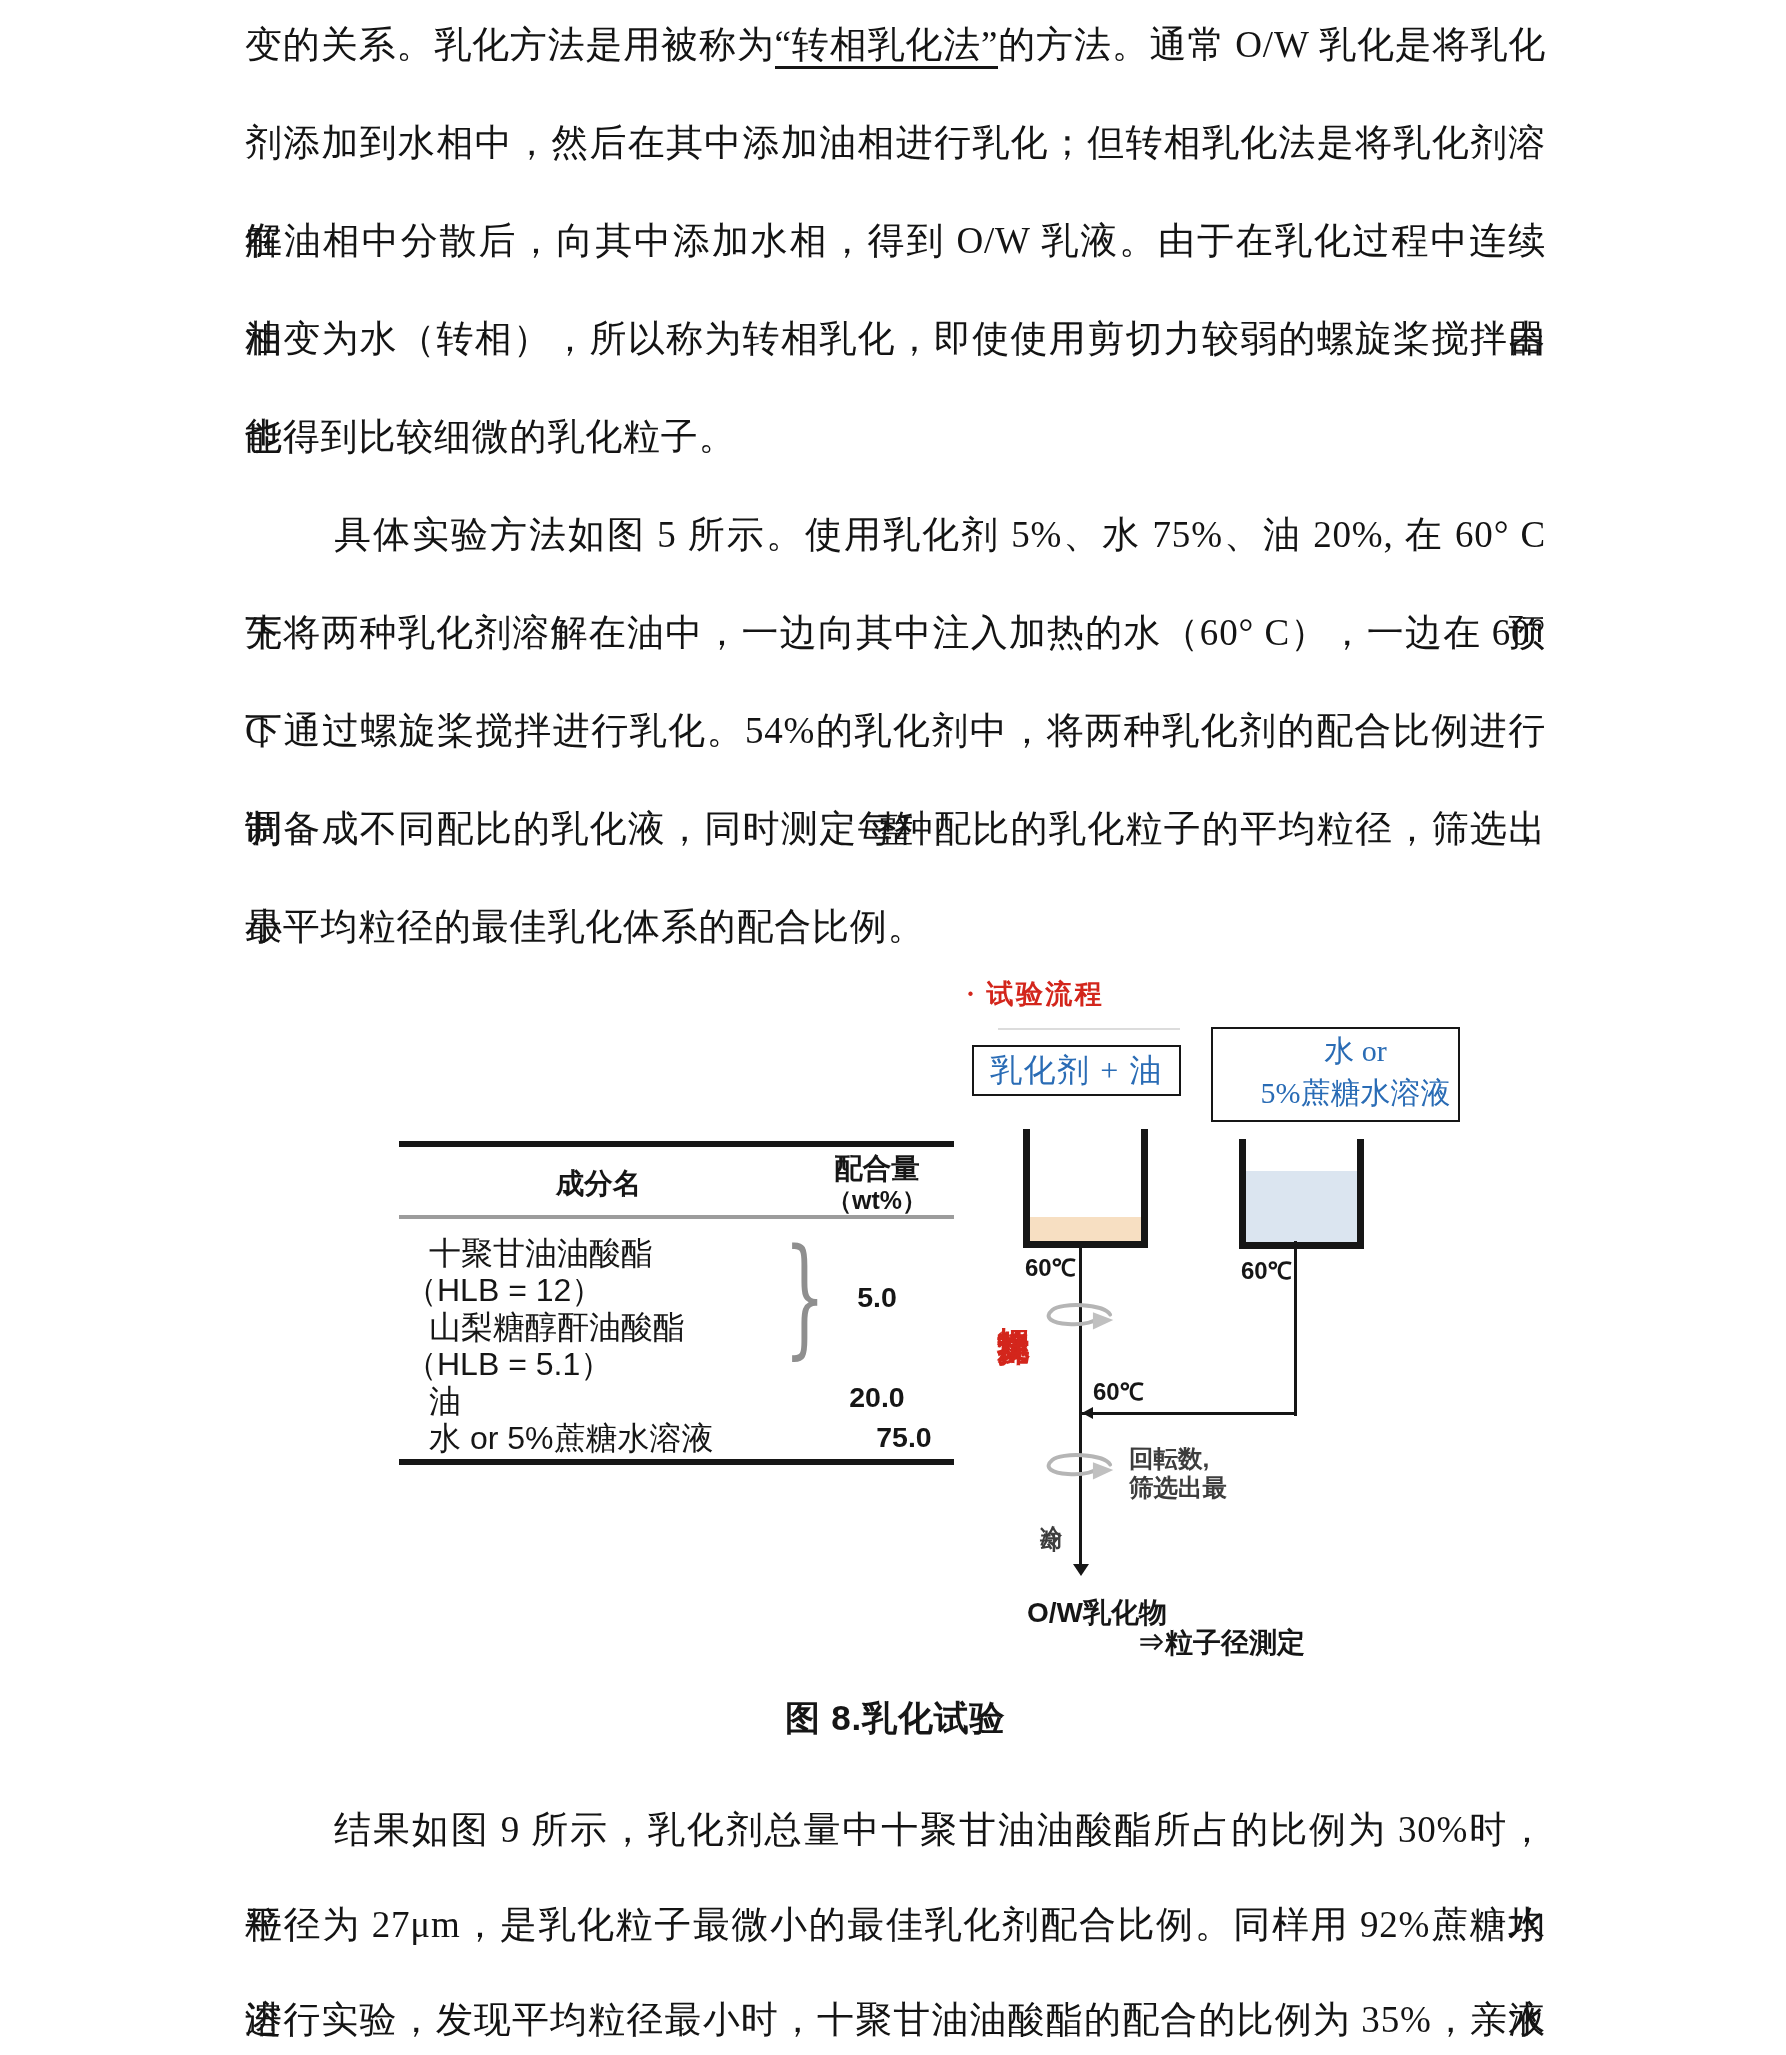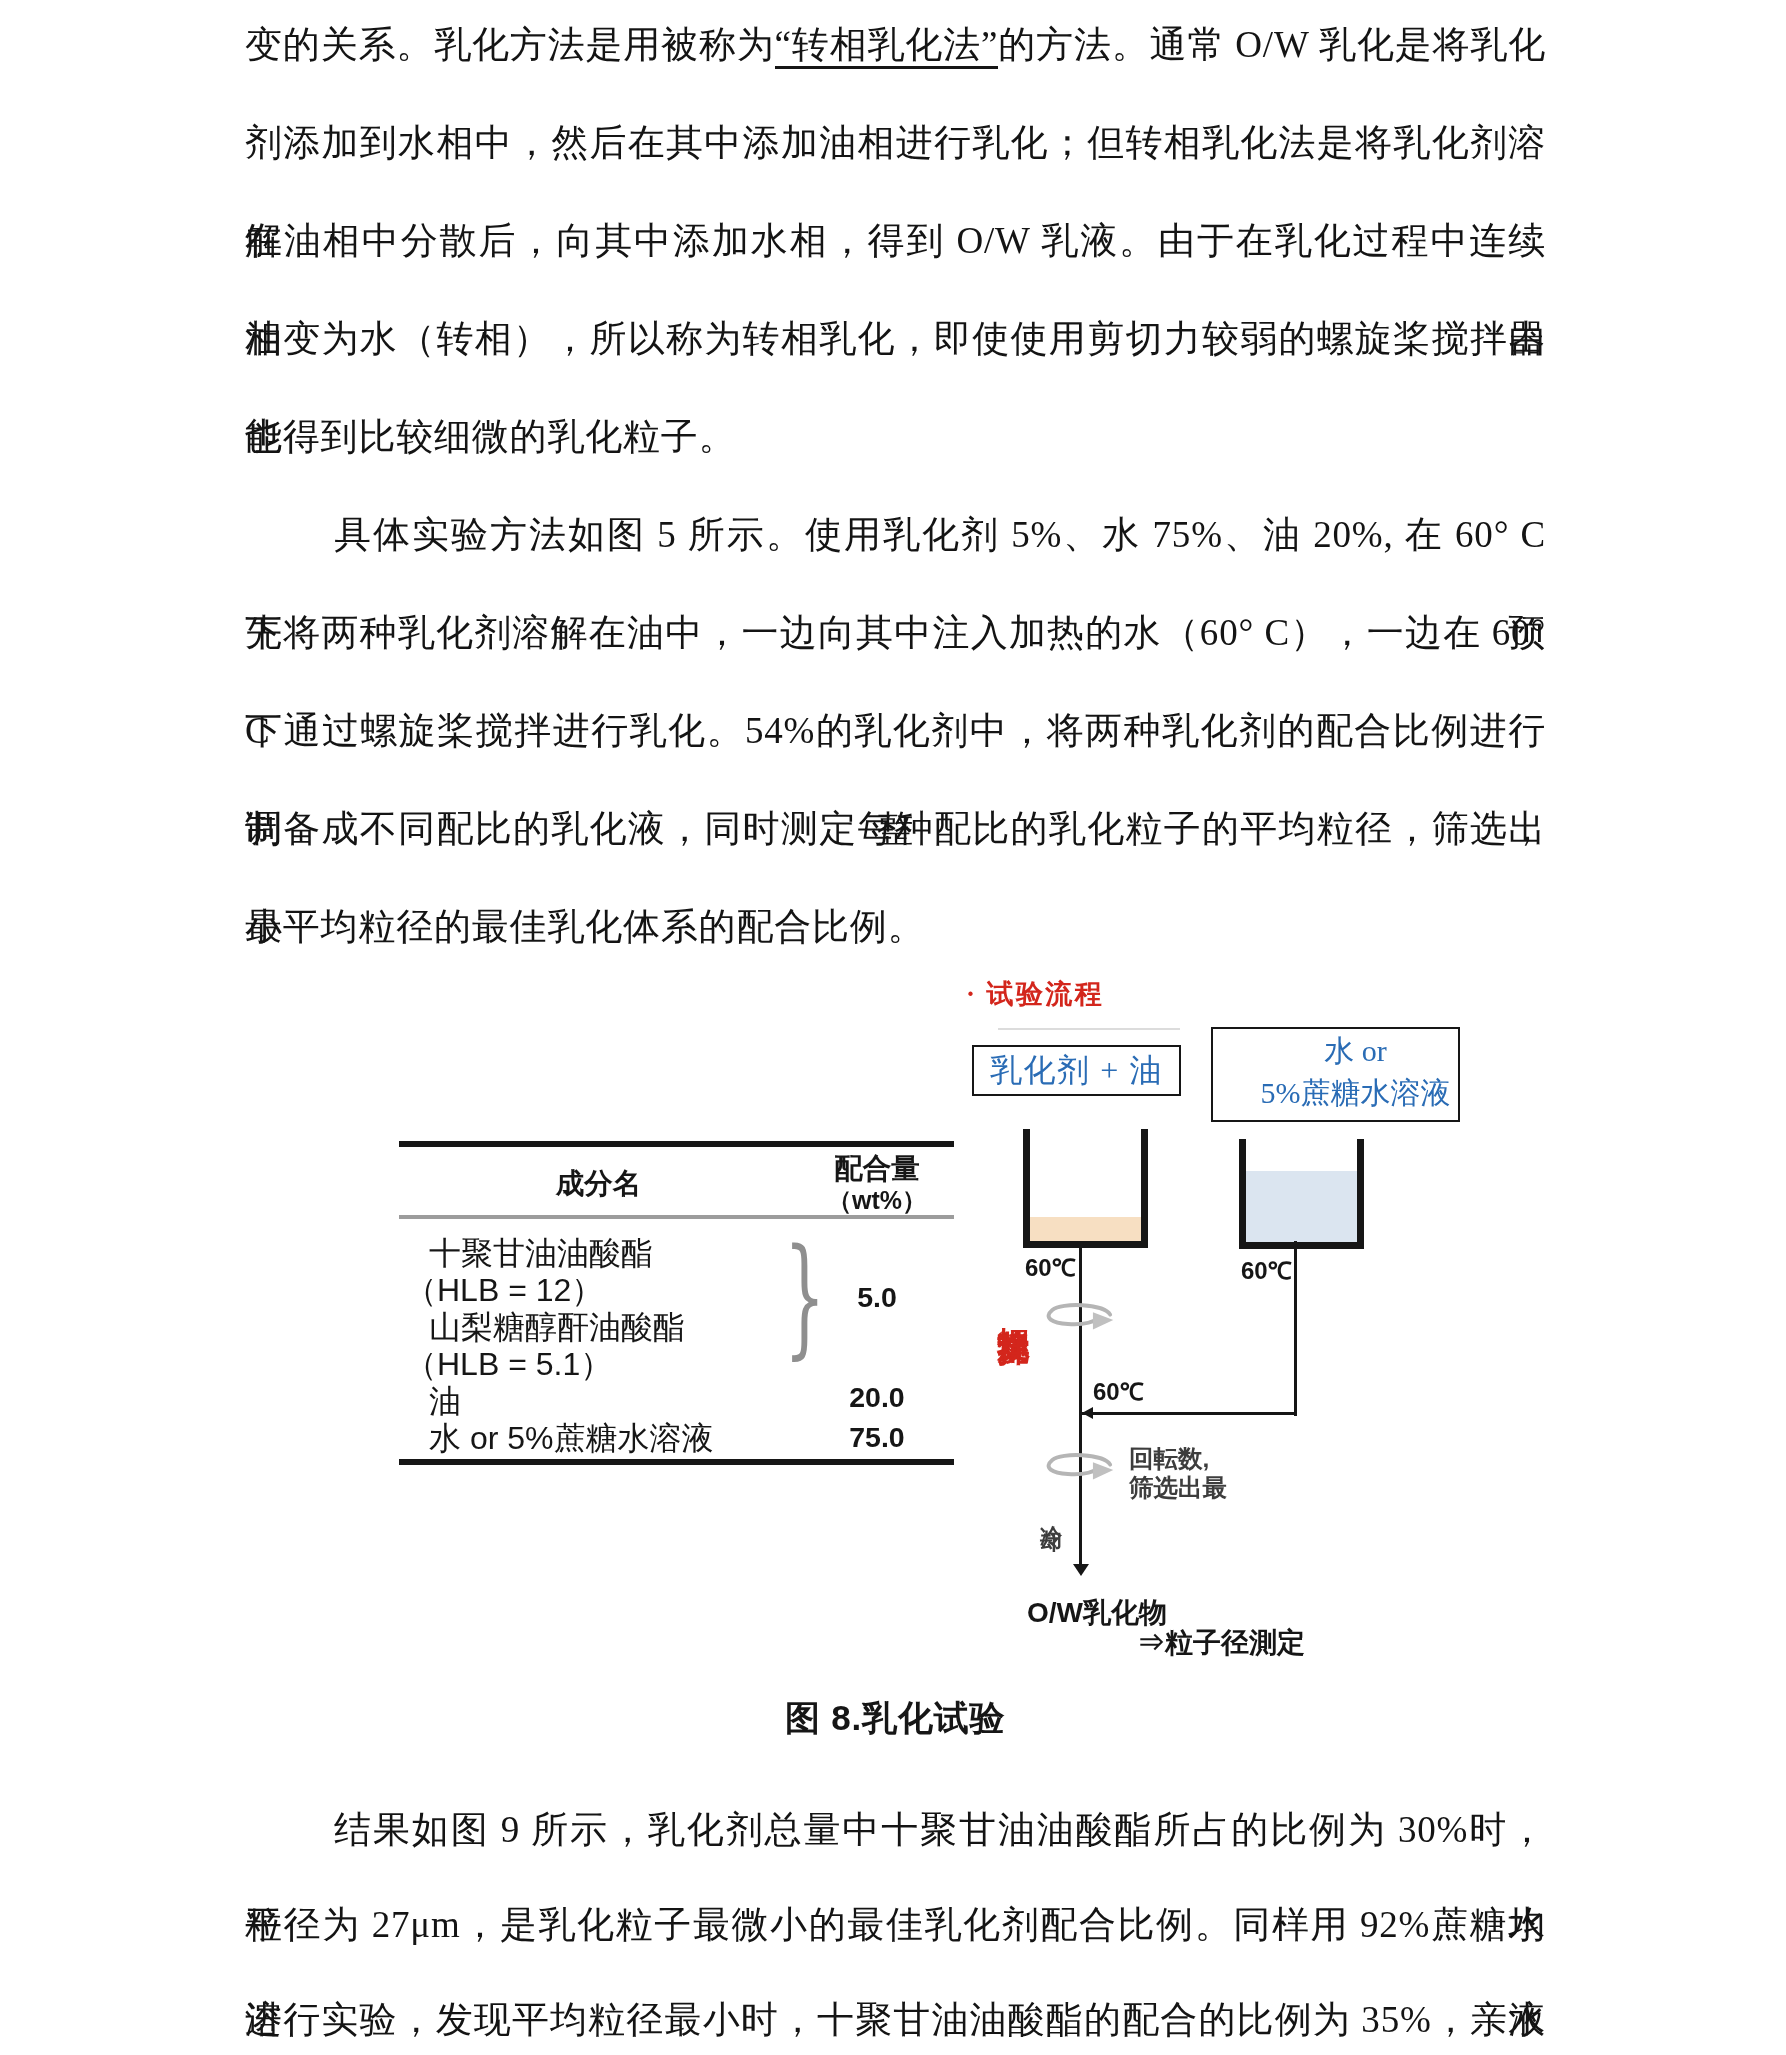--- a/index.html
+++ b/index.html
@@ -128,21 +128,21 @@
     <div class="hang">山梨糖醇酐油酸酯</div>
     <div>（HLB = 5.1）</div>
     <div class="hang">油</div>
     <div class="hang">水 or 5%蔗糖水溶液</div>
   </div>
 
   <div class="abs brace" style="left:784px;top:1230px;">}</div>
 
   <div class="abs t-val" style="left:799px;top:1281px;">5.0</div>
   <div class="abs t-val" style="left:799px;top:1381px;">20.0</div>
-  <div class="abs t-val" style="left:799px;top:1421px;">75.0</div>
+  <div class="abs t-val" style="left:826px;top:1421px;">75.0</div>
 
   <div class="abs t-rule" style="left:399px;top:1459px;width:555px;height:5.5px;"></div>
 
   <div class="abs caption" style="left:785px;top:1695px;">图 8.乳化试验</div>
 
   <div class="p3col">
     <div class="bl jl ind">结果如图 9 所示，乳化剂总量中十聚甘油油酸酯所占的比例为 30%时，平均</div>
     <div class="bl jl">粒径为 27μm，是乳化粒子最微小的最佳乳化剂配合比例。同样用 92%蔗糖水溶液</div>
     <div class="bl jl">进行实验，发现平均粒径最小时，十聚甘油油酸酯的配合的比例为 35%，亲水性</div>
   </div>

